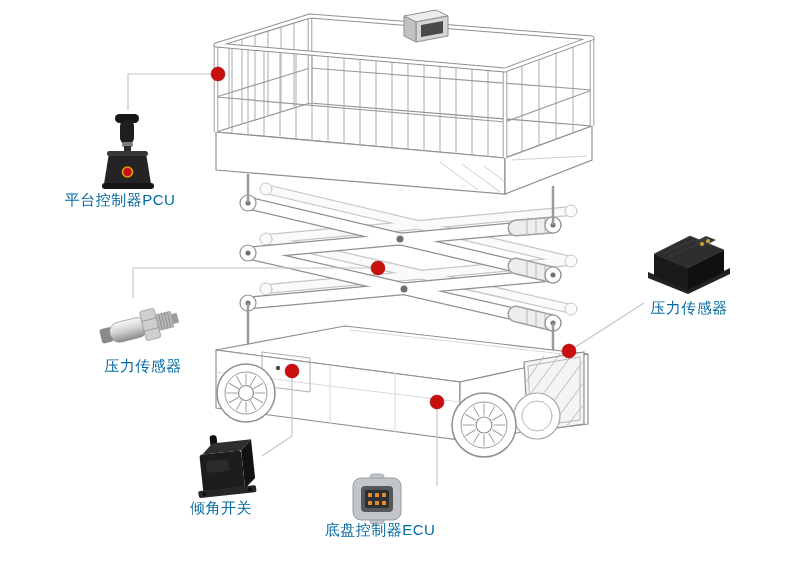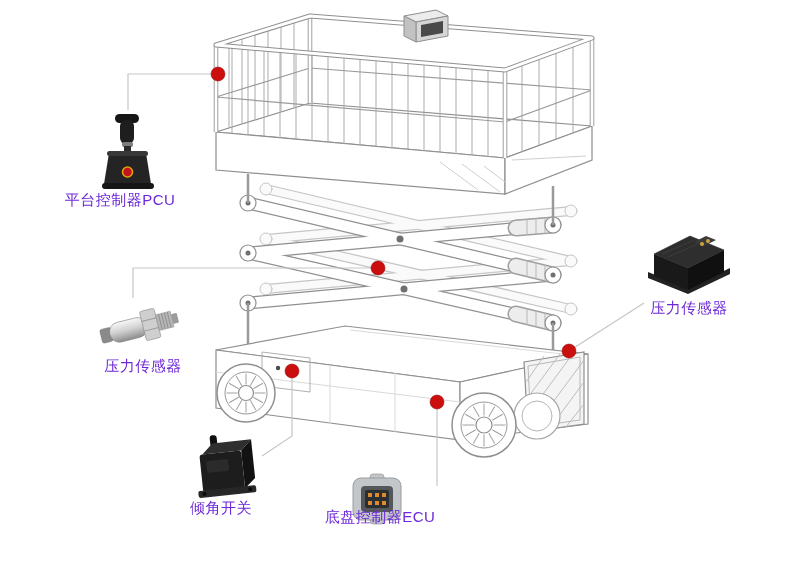--- a/index.html
+++ b/index.html
@@ -1,20 +1,20 @@
 <!DOCTYPE html>
 <html><head>
 <meta charset="utf-8">
 <style>
   html,body{margin:0;padding:0;background:#fff;}
   .stage{position:relative;width:800px;height:562px;background:#fff;overflow:hidden;
          font-family:"Liberation Sans","DejaVu Sans",sans-serif;}
   .art{position:absolute;left:0;top:0;}
   .label{position:absolute;transform:translateX(-50%);white-space:nowrap;
-         font-size:15px;color:#6d28d9;letter-spacing:.5px;}
+         font-size:15px;color:#0369a1;letter-spacing:.5px;}
 </style>
 </head>
 <body>
 
 <div class="stage">
 
 <svg class="art" width="800" height="562" viewBox="0 0 800 562">
   <defs>
     <linearGradient id="silverGrad" x1="0" y1="0" x2="0" y2="1">
       <stop offset="0" stop-color="#f8f8f8"></stop>
@@ -330,16 +330,16 @@
     </g>
     <path d="M694,242 L706,236 L716,240 L704,246 Z" fill="#3a3a3a"></path>
     <circle cx="708" cy="241" r="2" fill="#caa53d"></circle>
         <circle cx="702" cy="244" r="2" fill="#caa53d"></circle>
   </g>
 </svg>
 
 <div class="label" style="left:120px;top:191px;">平台控制器PCU</div>
 <div class="label" style="left:143px;top:357px;">压力传感器</div>
 <div class="label" style="left:221px;top:499px;">倾角开关</div>
-<div class="label" style="left:380px;top:508px;text-align:right;">底盘控制器ECU</div>
+<div class="label" style="left:380px;top:521px;text-align:right;">底盘控制器ECU</div>
 <div class="label" style="left:689px;top:299px;">压力传感器</div>
 
 </div>
 
 </body></html>

